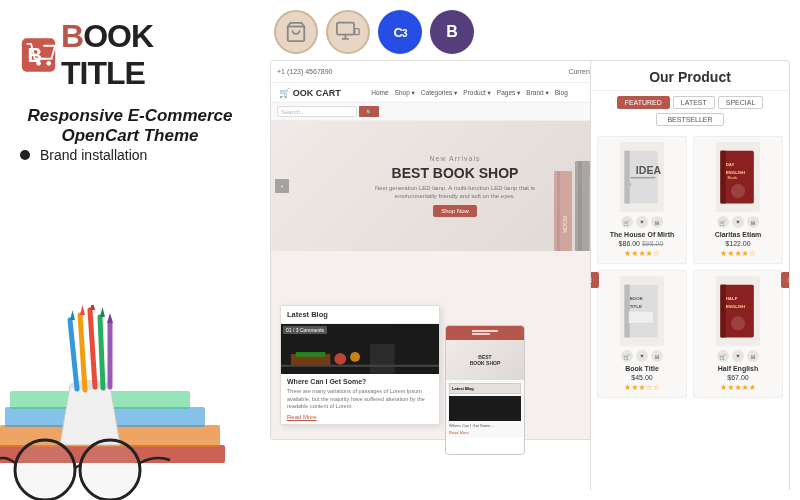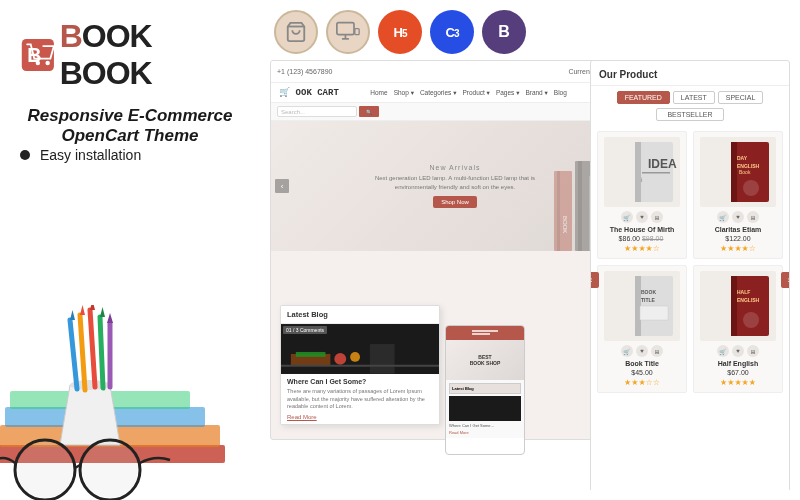--- a/index.html
+++ b/index.html
@@ -189,21 +189,20 @@
       align-items: center;
       justify-content: space-between;
       padding: 0 8px;
       border-bottom: 1px solid #eee;
     }
 
     .nav-logo-small {
       font-size: 9px;
       font-weight: 800;
       color: #333;
-      font-family: Liberation Mono, monospace;
     }
 
     .nav-links {
       display: flex;
       gap: 6px;
       font-size: 6.5px;
       color: #555;
     }
 
     .mockup-search {
@@ -372,23 +371,24 @@
       width: 200px;
       height: 440px;
       background: #fff;
       border: 1.5px solid #ddd;
       border-radius: 3px;
       overflow: hidden;
     }
 
     .product-panel-header {
       padding: 8px 8px 5px 8px;
-      font-size: 10px;
+      font-size: 14px;
       font-weight: 700;
       color: #333;
+      text-align: center;
       border-bottom: 1px solid #eee;
     }
 
     .product-tabs {
       display: flex;
       padding: 5px 5px 0 5px;
       gap: 3px;
       flex-wrap: wrap;
       justify-content: center;
     }
@@ -432,21 +432,21 @@
       background: #f9f8f7;
       border: 1px solid #eee;
       border-radius: 2px;
       padding: 5px;
       display: flex;
       flex-direction: column;
       align-items: center;
     }
 
     .product-img {
-      width: 76px;
+      width: 44px;
       height: 70px;
       margin-bottom: 4px;
       display: flex;
       align-items: center;
       justify-content: flex-end;
       background: #f0ece8;
       border-radius: 2px;
       overflow: hidden;
     }
 
@@ -537,33 +537,33 @@
     <div class="logo-area">
 
       <svg class="logo-cart-icon" viewBox="0 0 40 40" xmlns="http://www.w3.org/2000/svg">
         <rect x="2" y="2" width="36" height="36" rx="5" fill="#c0392b" opacity="0.85"></rect>
         <text x="8" y="28" font-size="22" font-weight="900" fill="#fff" font-family="Arial">B</text>
         <path d="M26 10 L38 10 L34 24 L16 24 L12 8 L8 8" stroke="#fff" stroke-width="2" fill="none" stroke-linecap="round"></path>
         <circle cx="20" cy="29" r="2.5" fill="#fff"></circle>
         <circle cx="31" cy="29" r="2.5" fill="#fff"></circle>
       </svg>
       <div>
-        <span style="font-size:32px;font-weight:900;color:#b5574a;font-family:Arial Black,Arial,sans-serif;letter-spacing:-1px;">B</span><span style="font-size:32px;font-weight:900;color:#222;font-family:Arial Black,Arial,sans-serif;letter-spacing:-1px;">OOK BOOK</span>
+        <span style="font-size:32px;font-weight:900;color:#b5574a;font-family:Arial Black,Arial,sans-serif;letter-spacing:-1px;">B</span><span style="font-size:32px;font-weight:900;color:#222;font-family:Arial Black,Arial,sans-serif;letter-spacing:-1px;">OOK TITLE</span>
       </div>
     </div>
 
     <div style="text-align:center;">
       <div style="font-size:17px;font-weight:800;font-style:italic;color:#1a1a1a;line-height:1.2;">Responsive E-Commerce</div>
       <div style="font-size:17px;font-weight:800;font-style:italic;color:#1a1a1a;line-height:1.2;">OpenCart Theme</div>
     </div>
 
     <ul class="feature-list">
       <li>
         <span class="bullet-dot"></span>
-        <span>Easy installation</span>
+        <span>Brand installation</span>
       </li>
     </ul>
 
     <div class="pencils-art">
       
       <svg viewBox="0 0 250 195" xmlns="http://www.w3.org/2000/svg" width="250" height="195">
 
         <rect x="0" y="140" width="230" height="18" rx="2" fill="#c0392b" opacity="0.8"></rect>
         <rect x="5" y="120" width="220" height="22" rx="2" fill="#e67e22" opacity="0.7"></rect>
         <rect x="10" y="102" width="200" height="20" rx="2" fill="#3498db" opacity="0.6"></rect>
@@ -611,23 +611,20 @@
 
         <div class="tech-icon icon-responsive">
           <svg width="24" height="22" viewBox="0 0 28 24" fill="none" xmlns="http://www.w3.org/2000/svg">
             <rect x="1" y="1" width="20" height="14" rx="2" stroke="#888" stroke-width="2" fill="none"></rect>
             <line x1="11" y1="15" x2="11" y2="20" stroke="#888" stroke-width="2"></line>
             <line x1="7" y1="20" x2="15" y2="20" stroke="#888" stroke-width="2"></line>
             <rect x="22" y="8" width="5" height="7" rx="1" stroke="#888" stroke-width="1.5" fill="none"></rect>
           </svg>
         </div>
 
-        <div class="tech-icon icon-html5">
-          <span style="font-size:13px;font-weight:900;letter-spacing:-1px;">H<span style="font-size:10px;">5</span></span>
-        </div>
 
         <div class="tech-icon icon-css3">
           <span style="font-size:13px;font-weight:900;letter-spacing:-1px;text-align:center;">C<span style="font-size:10px;">3</span></span>
         </div>
 
         <div class="tech-icon icon-bootstrap">
           <span style="font-size:16px;font-weight:900;">B</span>
         </div>
 
       </div>
@@ -665,20 +662,21 @@
         <div class="mockup-search">
           <div class="search-box-small">
             <span style="font-size:6px;color:#bbb;">Search...</span>
           </div>
           <div style="background:#b5574a;color:#fff;height:11px;width:20px;font-size:5px;display:flex;align-items:center;justify-content:center;border-radius:1px;margin-left:2px;">🔍</div>
         </div>
 
         <div class="mockup-hero">
           <div class="nav-arrow-left">‹</div>
           <div class="hero-text-new">New Arrivals</div>
+          <div class="hero-title">BEST BOOK SHOP</div>
           <div class="hero-subtitle">Next generation LED lamp. A multi-function LED lamp that is environmentally friendly and soft on the eyes.</div>
           <div class="hero-btn">Shop Now</div>
 
           <svg style="position:absolute;right:30px;bottom:0;opacity:0.4;" width="60" height="100" viewBox="0 0 60 100">
             <rect x="5" y="20" width="18" height="80" rx="1" fill="#b5574a"></rect>
             <rect x="8" y="20" width="3" height="80" fill="#8a3a2f"></rect>
             <text x="14" y="65" font-size="6" fill="#fff" transform="rotate(90,14,65)">BOOK</text>
             <rect x="26" y="10" width="20" height="90" rx="1" fill="#555"></rect>
             <rect x="29" y="10" width="4" height="90" fill="#333"></rect>
             <rect x="40" y="25" width="15" height="75" rx="1" fill="#888"></rect>

